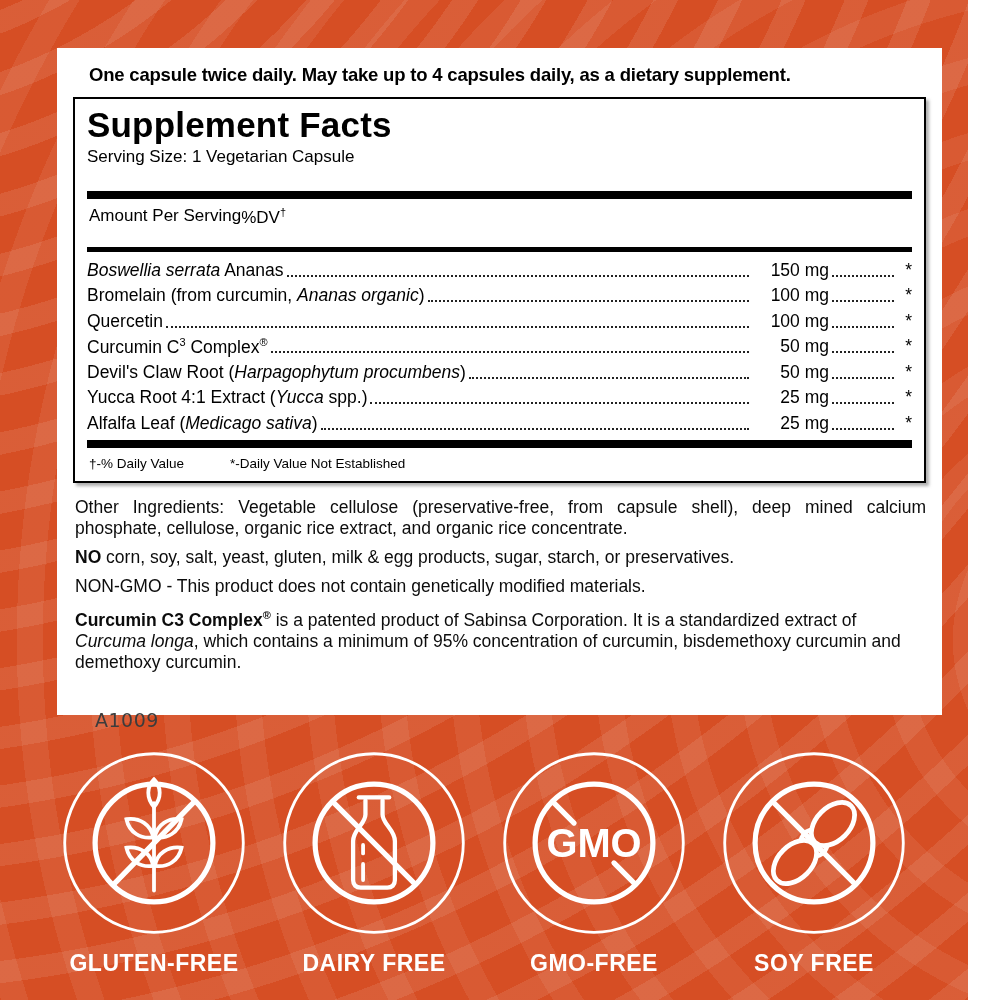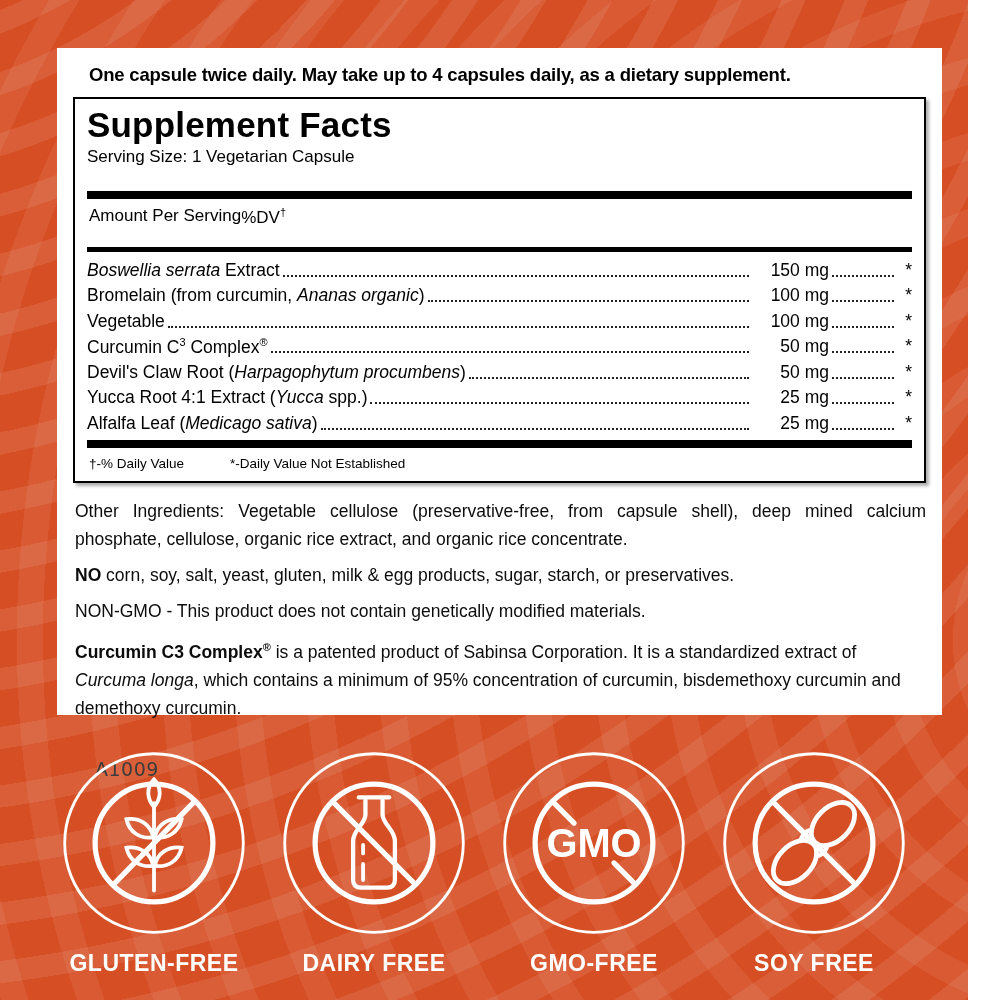--- a/index.html
+++ b/index.html
@@ -36,21 +36,21 @@
   .cols-row { display:flex; font-size:17px; padding:7px 2px 20px 2px; }
   .rows-box { padding:3px 0 6px 0; }
   .sf-row { display:flex; align-items:flex-end; font-size:17.5px; height:25.5px; }
   .row-name { white-space:nowrap; }
   .sf-row sup, .cols-row sup { font-size:11px; }
   .leader { flex:1 1 auto; border-bottom:2.5px dotted #222; margin:0 4px 4px 3px; }
   .leader.fixed { flex:0 0 62px; }
   .amt { flex:0 0 76px; text-align:right; white-space:nowrap; }
   .dv  { flex:0 0 14px; text-align:right; }
   .footnote { display:flex; gap:46px; font-size:13.5px; padding:8px 2px 10px 2px; }
-  .para { font-size:17.5px; line-height:28px; margin:8px 0 7px 2px; color:#0c0c0c; }
+  .para { font-size:17.5px; line-height:21px; margin:8px 0 7px 2px; color:#0c0c0c; }
   .para.justify { text-align:justify; margin-top:14px; }
   .para sup { font-size:11px; }
   .code {
     font-family:"DejaVu Sans", sans-serif;
     font-size:19px; color:#3c3c3c; letter-spacing:0.5px;
     margin:36px 0 0 22px;
   }
   .badges {
     position:absolute; left:0; right:0; top:748px;
     display:flex; justify-content:space-between; padding:0 58px;
@@ -75,35 +75,35 @@
       <h1 class="sf-title">Supplement Facts</h1>
       <p class="serving">Serving Size: 1 Vegetarian Capsule</p>
       <div class="bar thick"></div>
       <div class="cols-row">
         <span>Amount Per Serving</span>
         <span><span>%DV</span><sup>†</sup></span>
       </div>
       <div class="bar med"></div>
       <div class="rows-box">
           <div class="sf-row">
-            <span class="row-name"><i>Boswellia serrata</i><span> Extract</span></span>
+            <span class="row-name"><i>Boswellia serrata</i><span> Ananas</span></span>
             <span class="leader"></span>
             <span class="amt">150 mg</span>
             <span class="leader fixed"></span>
             <span class="dv">*</span>
           </div>
           <div class="sf-row">
             <span class="row-name"><span>Bromelain (from curcumin, </span><i>Ananas organic</i><span>)</span></span>
             <span class="leader"></span>
             <span class="amt">100 mg</span>
             <span class="leader fixed"></span>
             <span class="dv">*</span>
           </div>
           <div class="sf-row">
-            <span class="row-name"><span>Vegetable</span></span>
+            <span class="row-name"><span>Quercetin</span></span>
             <span class="leader"></span>
             <span class="amt">100 mg</span>
             <span class="leader fixed"></span>
             <span class="dv">*</span>
           </div>
           <div class="sf-row">
             <span class="row-name"><span>Curcumin C</span><sup>3</sup><span> Complex</span><sup>®</sup></span>
             <span class="leader"></span>
             <span class="amt">50 mg</span>
             <span class="leader fixed"></span>

